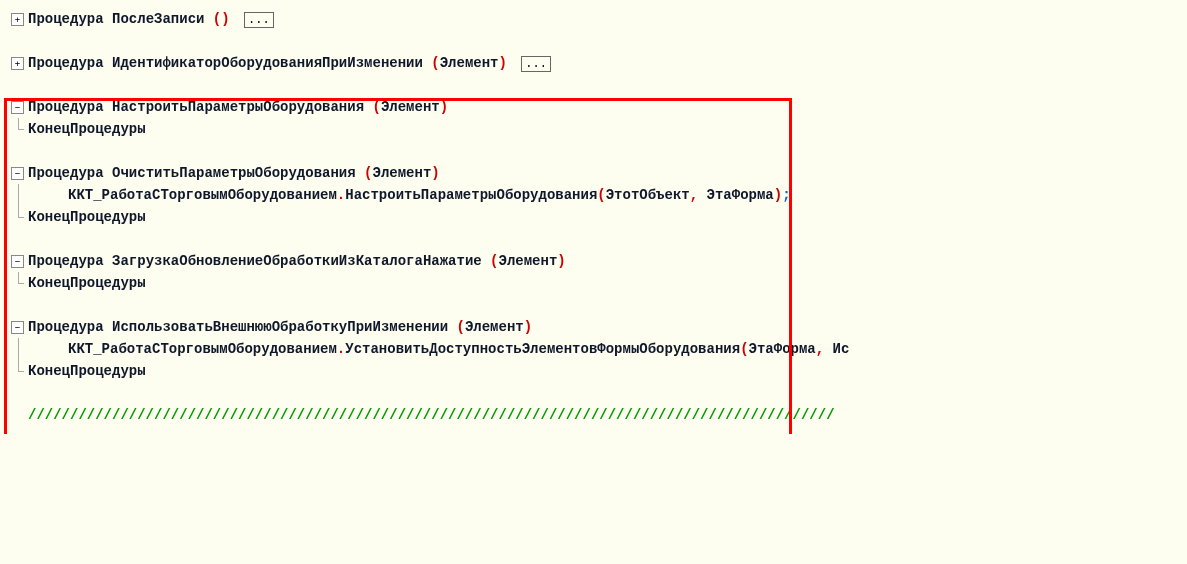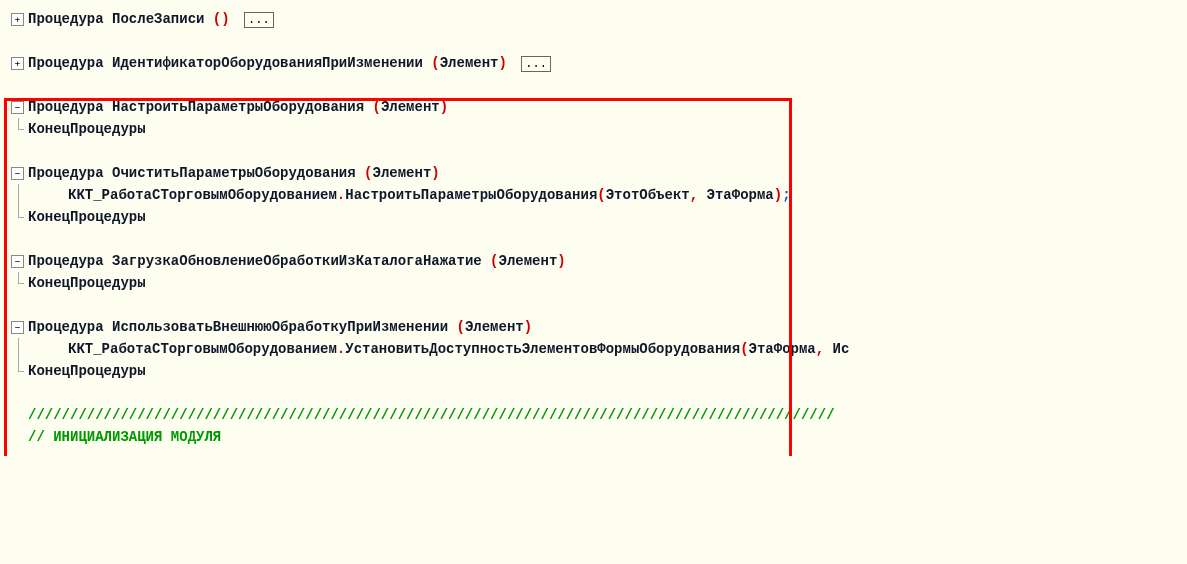--- a/index.html
+++ b/index.html
@@ -269,22 +269,16 @@
       <div class="code"></div>
     </div>
 
   <div class="line">
     <div class="gutter"></div>
     <div class="code">
       <span class="cm">////////////////////////////////////////////////////////////////////////////////////////////////</span>
     </div>
   </div>
 
-  <div class="line">
-    <div class="gutter"></div>
-    <div class="code">
-      <span class="cm">// ИНИЦИАЛИЗАЦИЯ МОДУЛЯ</span>
-    </div>
-  </div>
 
 
   <div class="red-frame"></div>
 </div>
 
 </body></html>

